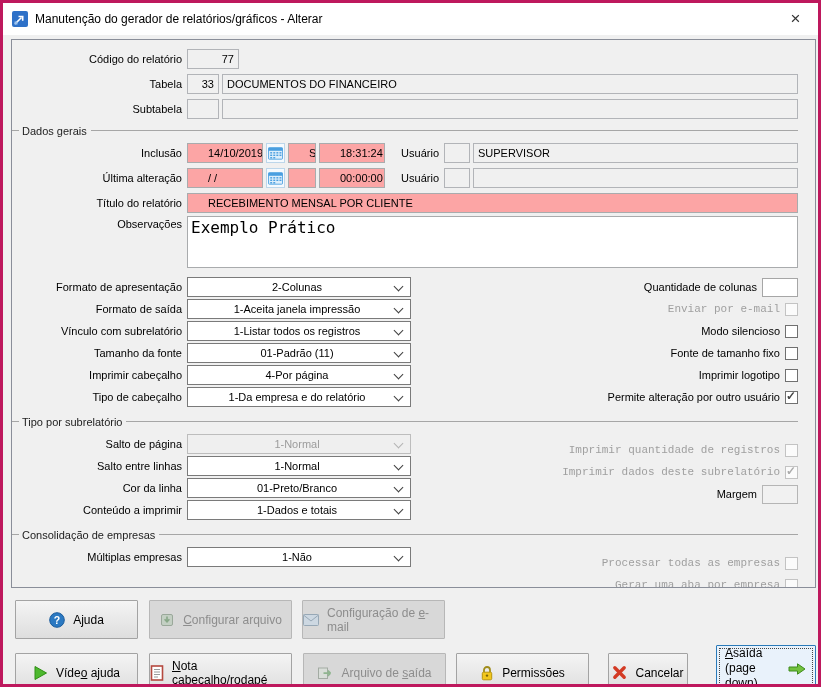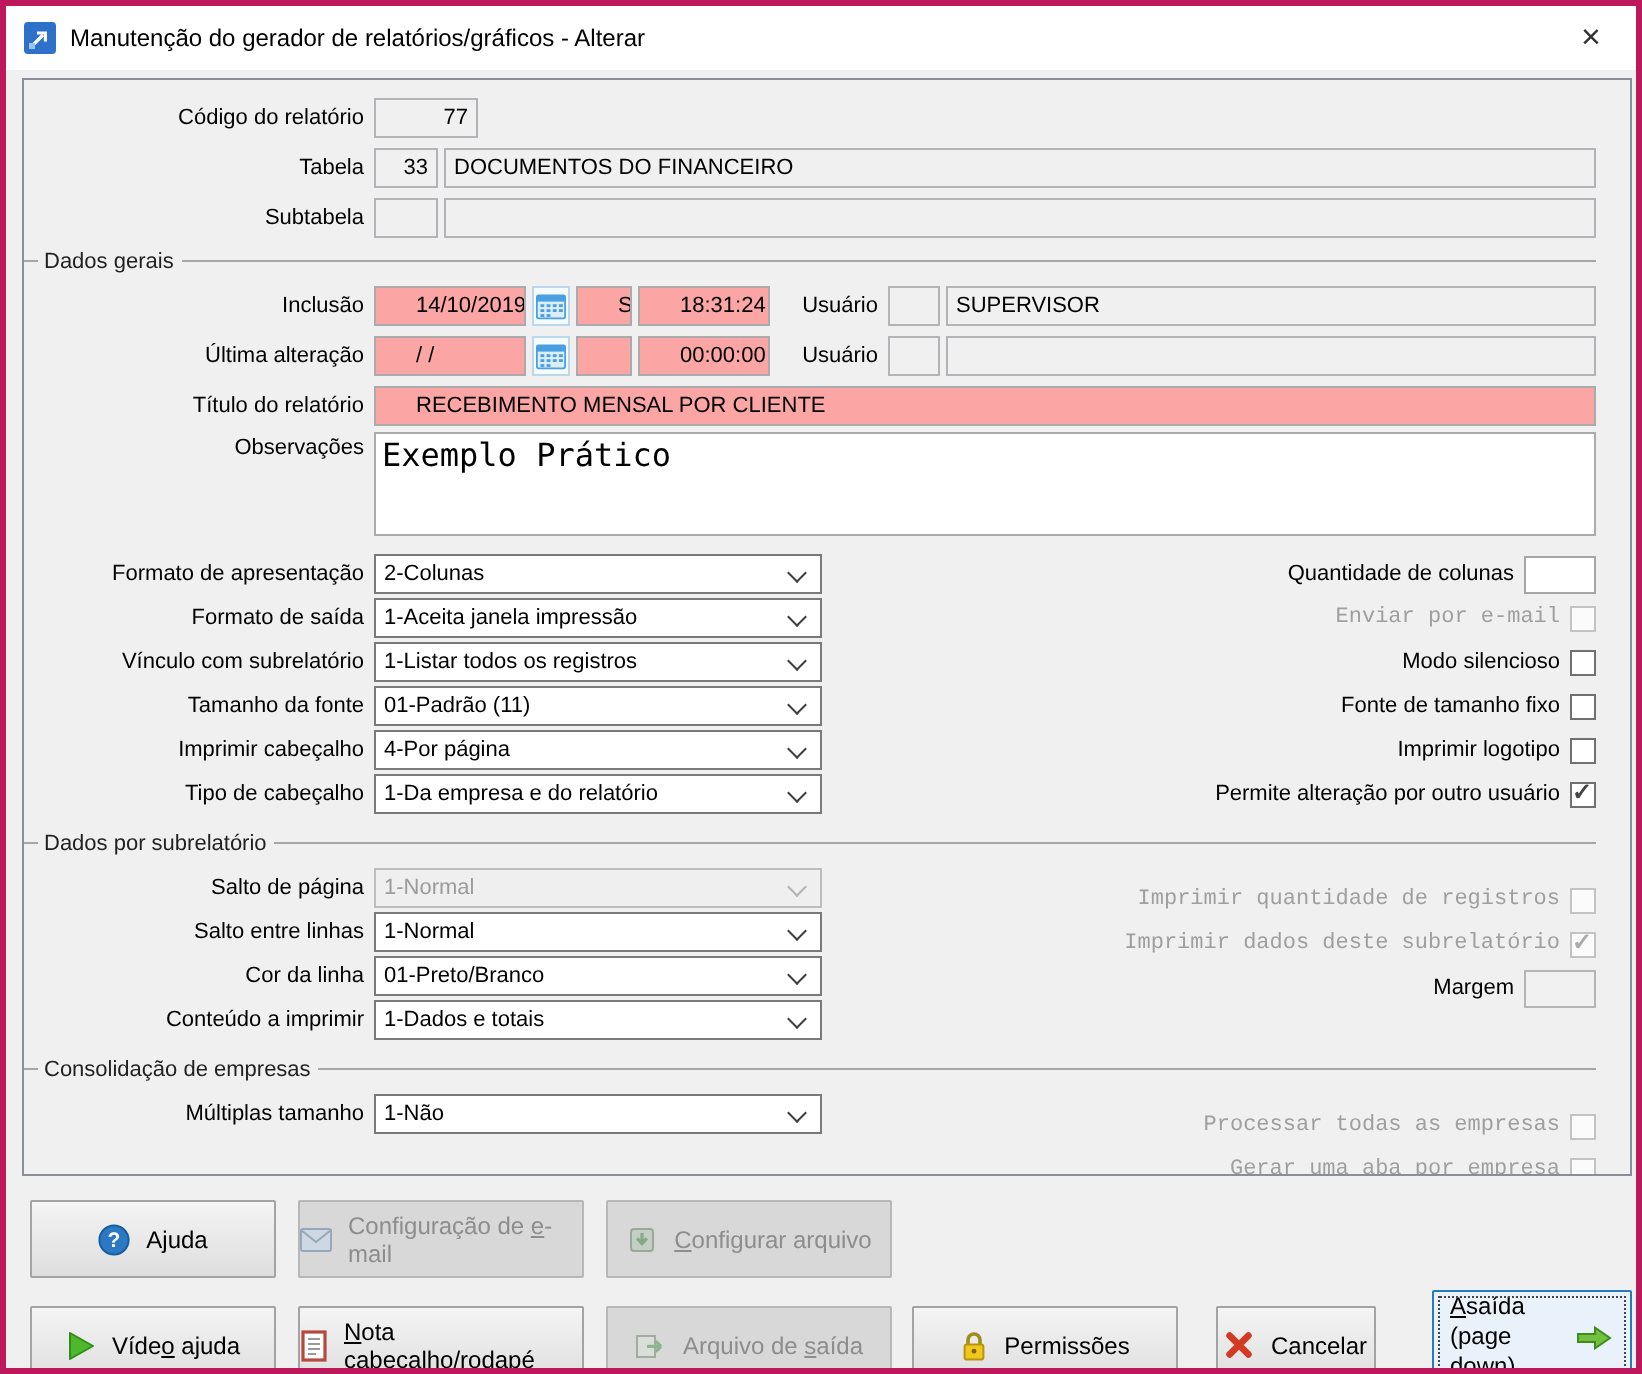--- a/index.html
+++ b/index.html
@@ -31,21 +31,21 @@
                border:1px solid #a9abad; background:#fff; resize:none;
                font-family:"DejaVu Sans Mono", monospace; font-size:16px; padding:1px 3px; margin-bottom:4px; }
   .obs-row { display:flex; align-items:flex-start; margin-bottom:4px; }
   .obs-row .flabel { margin-top:2px; }
   
   .section { display:flex; }
   .sec-left { width:400px; }
   .sec-right { flex:1; display:flex; flex-direction:column; }
   .crow { display:flex; align-items:center; height:22px; }
   .combo { width:224px; height:20px; box-sizing:border-box; border:1px solid #7a7a7a; background:#fff;
-           display:flex; align-items:center; padding:0 8px 0 4px; position:relative; cursor:default; }
+           display:flex; align-items:center; padding:0 8px 0 4px; position:relative; cursor:default;justify-content:center; }
   .combo .chev { position:absolute; right:8px; top:5px; width:6px; height:6px;
                  border-right:1.4px solid #3f3f3f; border-bottom:1.4px solid #3f3f3f; transform:rotate(45deg); }
   .combo.disabled { background:#efefef; border-color:#bdbdbd; color:#9c9c9c; }
   .combo.disabled .chev { border-color:#b4b4b4; }
   .cbrow { height:22px; display:flex; align-items:center; justify-content:flex-end; gap:5px;margin-left:35px; }
   .cbrow .cblabel { white-space:nowrap; }
   .cbrow.disabled .cblabel { color:#9f9f9f;font-family:Liberation Mono, monospace; }
   .checkbox { width:13px; height:13px; box-sizing:border-box; border:1px solid #707070; background:#fff; position:relative; }
   .checkbox.disabled { border-color:#c3c3c3; background:#fbfbfb; }
   .checkbox.checked::after { content:"✓"; position:absolute; left:0; top:-3px; font-size:12px; font-weight:bold; color:#454545; }
@@ -241,21 +241,21 @@
           <span class="cblabel">Imprimir logotipo</span>
           <span class="checkbox"></span>
         </div>
         <div class="cbrow">
           <span class="cblabel">Permite alteração por outro usuário</span>
           <span class="checkbox checked"></span>
         </div>
       </div>
     </div>
 
-    <div class="sec-header" style="margin-top:6px">Dados por subrelatório</div>
+    <div class="sec-header" style="margin-top:6px">Tipo por subrelatório</div>
     <div class="section">
       <div class="sec-left">
         <div class="crow">
           <span class="flabel">Salto de página</span>
           <div class="combo disabled">
               <span>1-Normal</span>
               <span class="chev"></span>
             </div>
         </div>
         <div class="crow">
@@ -293,21 +293,21 @@
           <span class="cblabel">Margem</span>
           <input class="smallfield gray" value="" style="">
         </div>
       </div>
     </div>
 
     <div class="sec-header" style="margin-top:6px">Consolidação de empresas</div>
     <div class="section">
       <div class="sec-left">
         <div class="crow">
-          <span class="flabel">Múltiplas tamanho</span>
+          <span class="flabel">Múltiplas empresas</span>
           <div class="combo">
               <span>1-Não</span>
               <span class="chev"></span>
             </div>
         </div>
       </div>
       <div class="sec-right" style="padding-top:6px">
         <div class="cbrow disabled">
           <span class="cblabel">Processar todas as empresas</span>
           <span class="checkbox disabled"></span>
@@ -324,37 +324,37 @@
     <div class="btnrow">
       <div class="btn btn-ajuda">
         <span>
             <svg width="16" height="16" viewBox="0 0 16 16">
               <circle cx="8" cy="8" r="7.3" fill="#2b79c2" stroke="#1b5c9c"></circle>
               <text x="8" y="11.6" text-anchor="middle" font-size="10.5" font-weight="bold" fill="#fff" font-family="Liberation Sans, sans-serif">?</text>
             </svg>
           </span>
         <span><span>A</span><span class="mn">j</span><span>uda</span></span>
       </div>
+      <div class="btn btn-arquivo disabled">
+        <span>
+            <svg width="16" height="16" viewBox="0 0 16 16">
+              <rect x="2.5" y="2.5" width="11" height="11" rx="1.5" fill="#c3cfc3" stroke="#9aa89a"></rect>
+              <path d="M8 4.5 v5 M5.6 7.2 L8 9.8 L10.4 7.2" fill="none" stroke="#88a788" stroke-width="1.6"></path>
+            </svg>
+          </span>
+        <span><span></span><span class="mn">C</span><span>onfigurar arquivo</span></span>
+      </div>
       <div class="btn btn-email disabled">
         <span>
             <svg width="16" height="12" viewBox="0 0 16 12">
               <rect x="0.5" y="0.5" width="15" height="11" rx="1" fill="#cdd8e2" stroke="#97a8b6"></rect>
               <path d="M0.5 1 L8 7 L15.5 1" fill="none" stroke="#97a8b6"></path>
             </svg>
           </span>
         <span><span>Configuração de </span><span class="mn">e</span><span>-mail</span></span>
-      </div>
-      <div class="btn btn-arquivo disabled">
-        <span>
-            <svg width="16" height="16" viewBox="0 0 16 16">
-              <rect x="2.5" y="2.5" width="11" height="11" rx="1.5" fill="#c3cfc3" stroke="#9aa89a"></rect>
-              <path d="M8 4.5 v5 M5.6 7.2 L8 9.8 L10.4 7.2" fill="none" stroke="#88a788" stroke-width="1.6"></path>
-            </svg>
-          </span>
-        <span><span></span><span class="mn">C</span><span>onfigurar arquivo</span></span>
       </div>
     </div>
     <div class="btnrow row2">
       <div class="btn btn-video">
         <span>
             <svg width="15" height="16" viewBox="0 0 15 16">
               <path d="M2 1.5 L13.5 8 L2 14.5 Z" fill="#4db82e" stroke="#2f8f14" stroke-linejoin="round"></path>
             </svg>
           </span>
         <span><span>Víde</span><span class="mn">o</span><span> ajuda</span></span>

